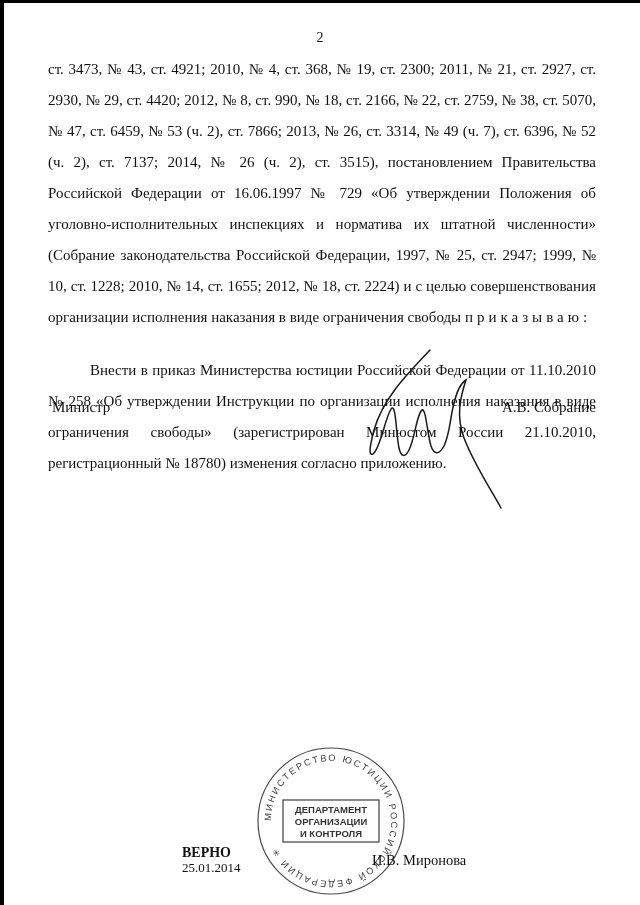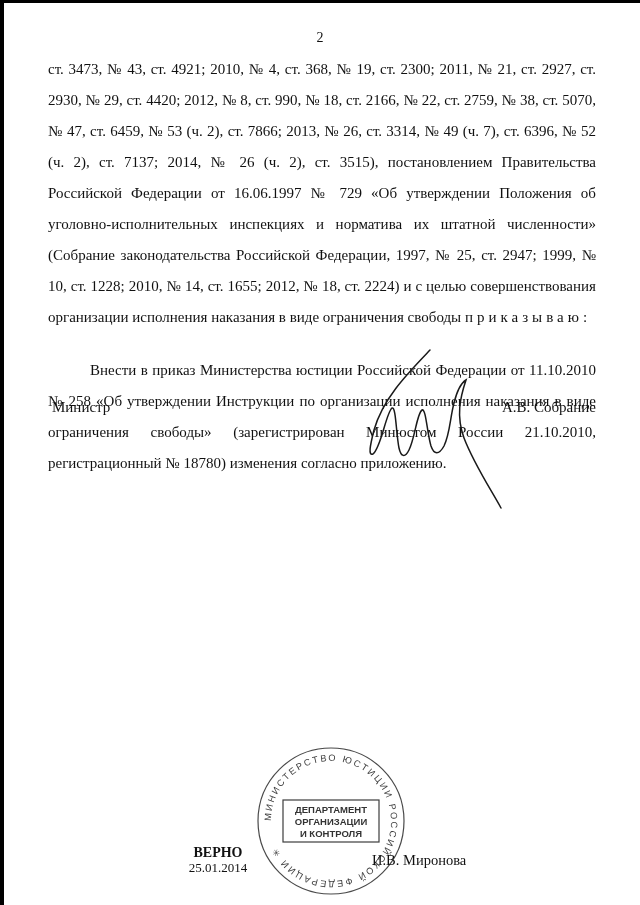--- a/index.html
+++ b/index.html
@@ -31,21 +31,21 @@
 
   .minister-title { position: absolute; top: 399px; left: 52px;  font-size: 15px; }
   .minister-name  { position: absolute; top: 399px; right: 44px; font-size: 15px; }
 
   .signature { position: absolute; top: 338px; left: 348px; }
 
   .stamp { position: absolute; top: 746px; left: 256px; }
 
   .verno {
     position: absolute; top: 845px; left: 182px; width: 72px;
-    text-align: center; line-height: 15px;
+    text-align: left; line-height: 15px;
   }
   .verno-label { font-weight: bold; font-size: 14px; }
   .verno-date  { font-size: 13px; }
 
   .certifier { position: absolute; top: 852px; left: 372px; font-size: 14.5px; text-align: center; }
 </style>
 </head>
 <body>
 
 <div class="page">

